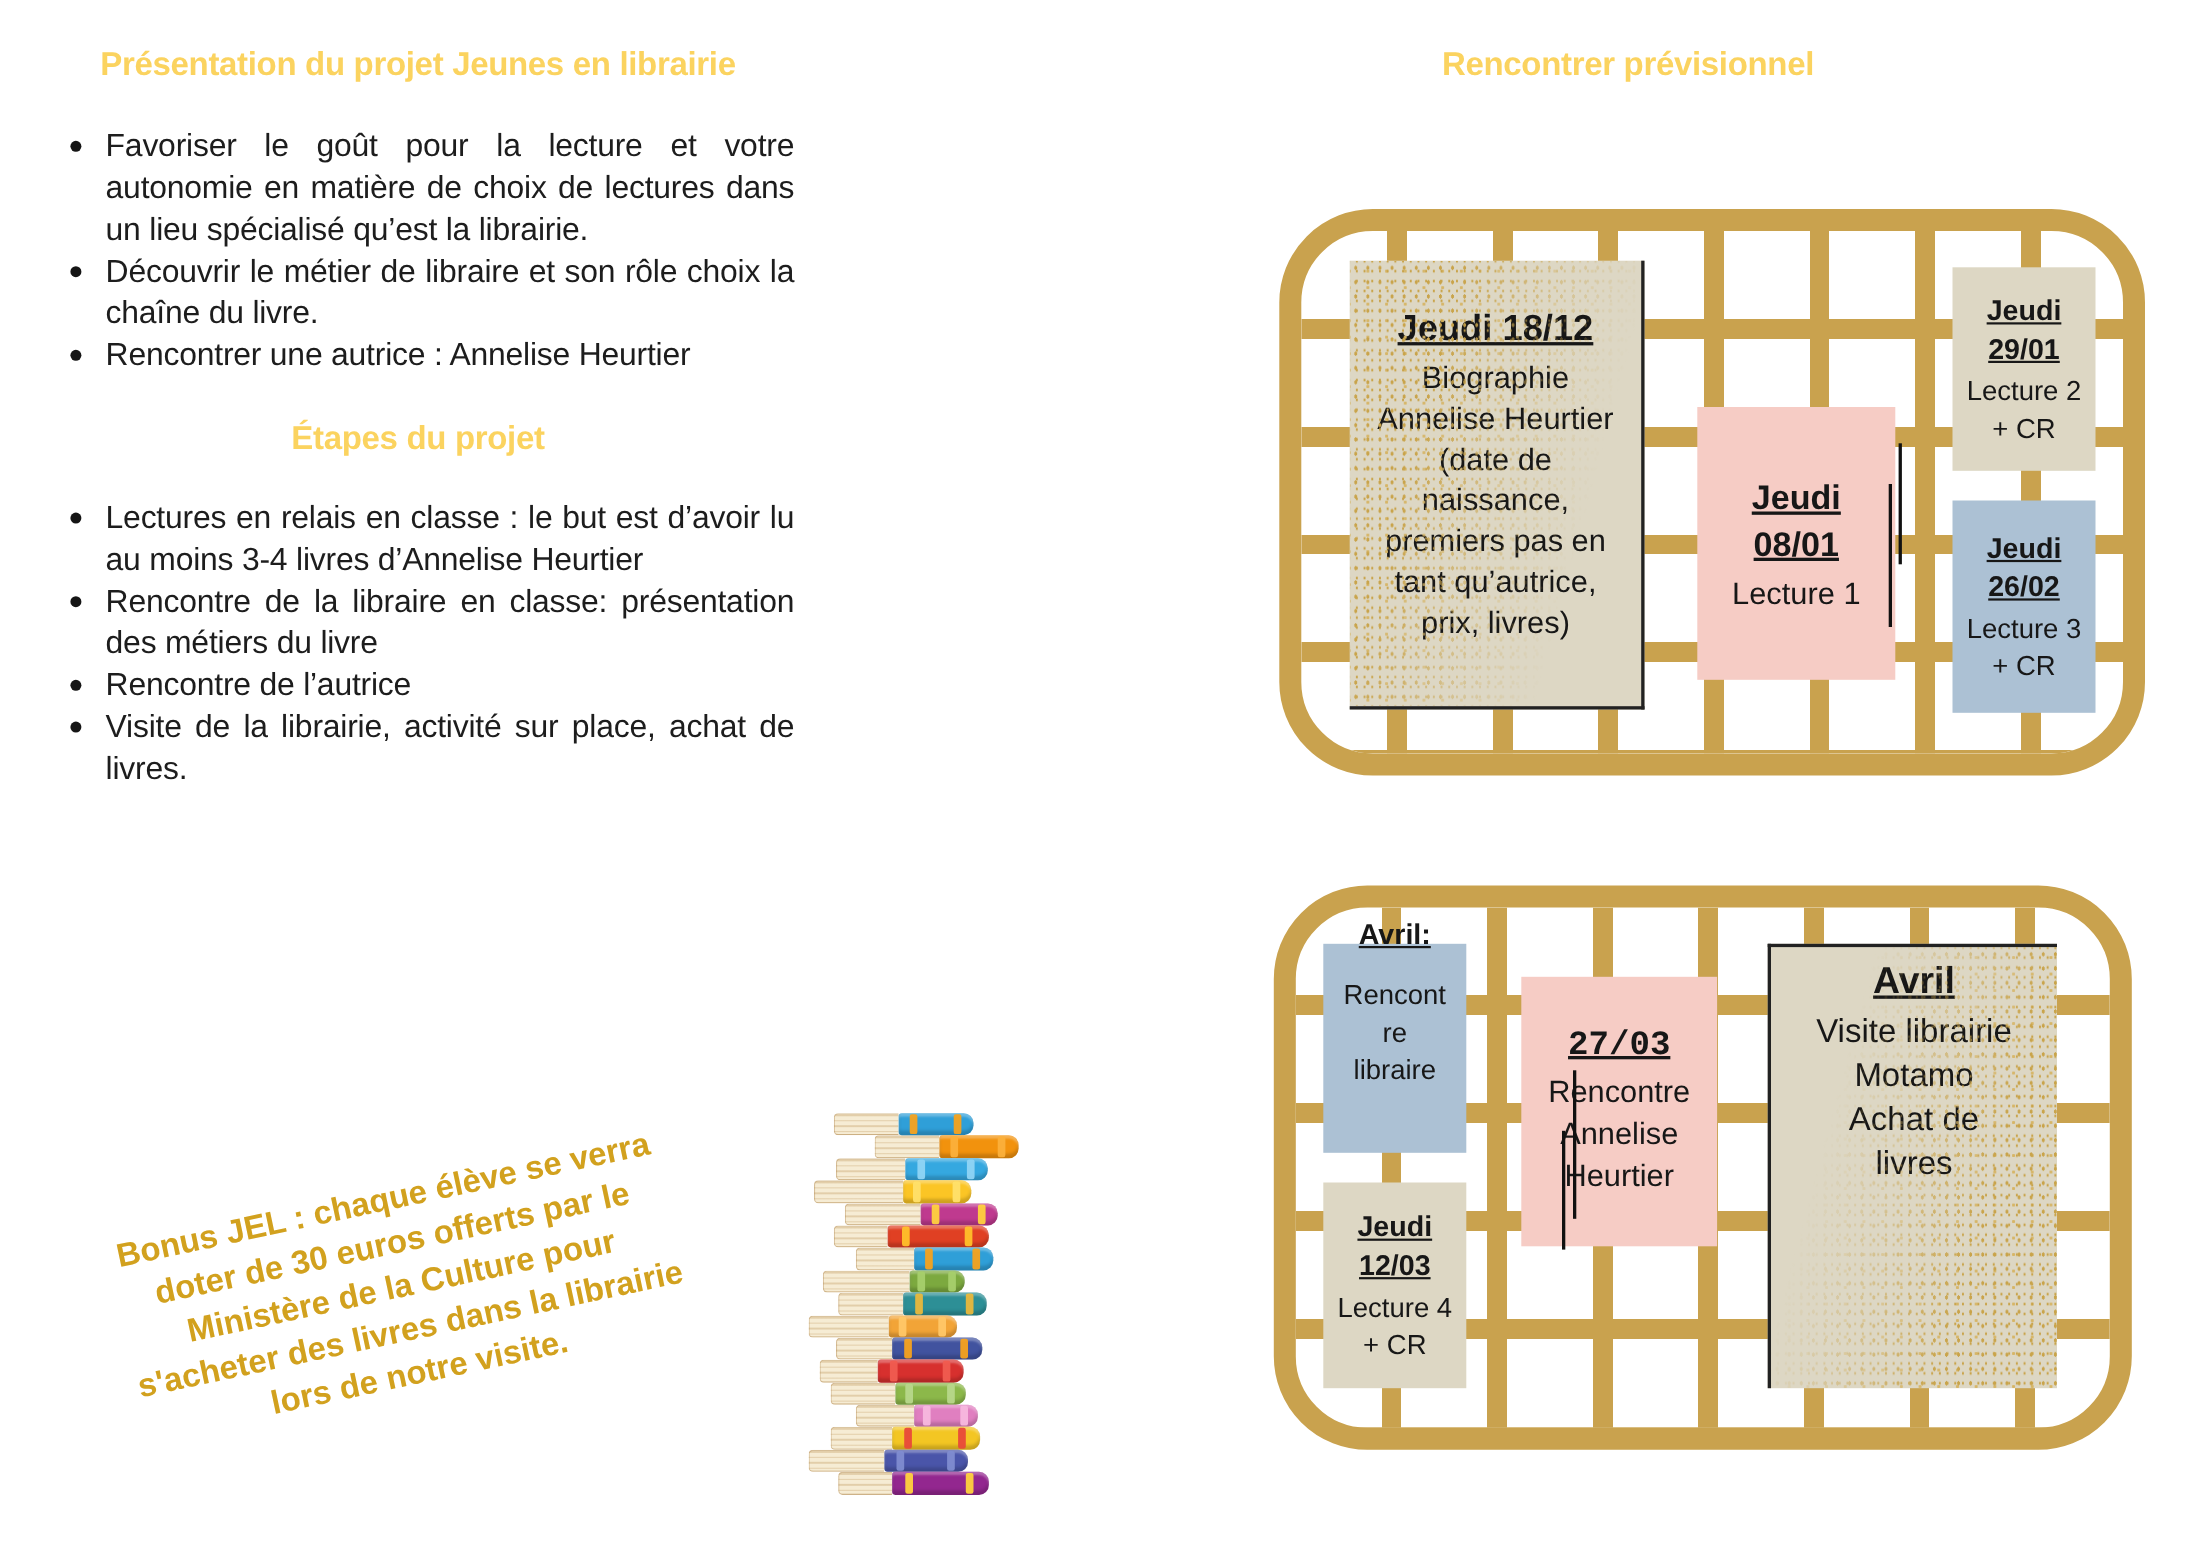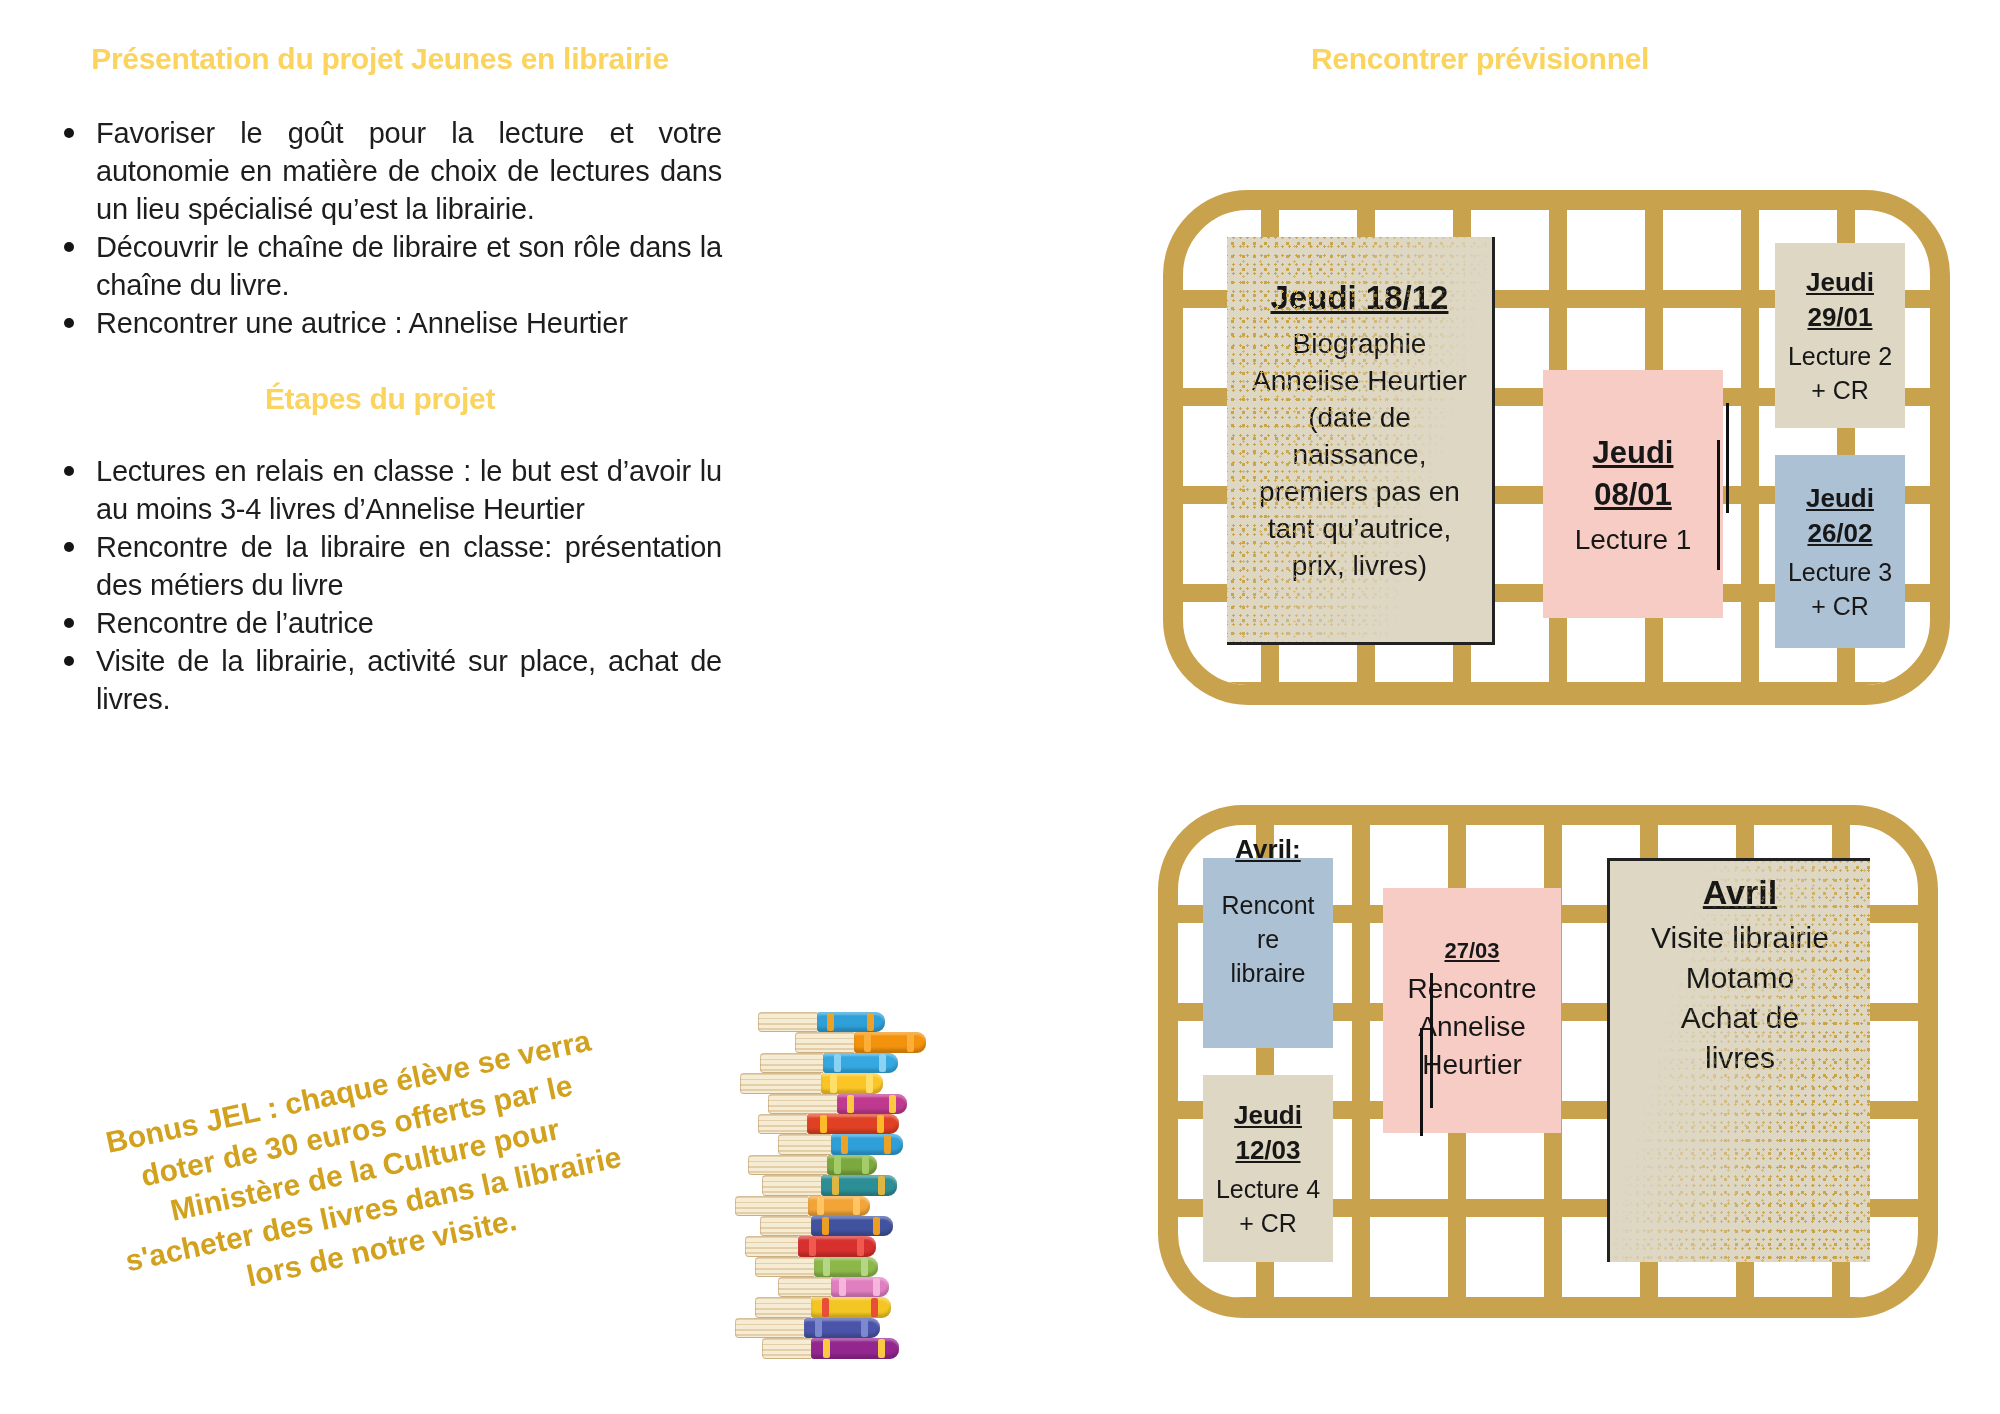--- a/index.html
+++ b/index.html
@@ -81,21 +81,21 @@
 
   .card-jan29{left:592px;top:33px;width:130px;height:185px;}
   .card-feb26{left:592px;top:245px;width:130px;height:193px;}
   .card-mar{left:25px;top:33px;width:130px;height:190px;justify-content:flex-start;padding-top:26px;box-sizing:border-box;}
   .card-mar .card-title{position:absolute;top:-26px;left:0;right:0;}
   .card-mar12{left:25px;top:250px;width:130px;height:187px;}
   .small-card .card-title{font-size:26px;line-height:35px;}
   .small-card .card-body{font-size:25px;line-height:34px;margin-top:4px;}
 
   .card-mar27{left:205px;top:63px;width:178px;height:245px;}
-  .card-mar27 .card-title{font-size:22px;}
+  .card-mar27 .card-title{font-size:31px;font-family:Liberation Mono, monospace;}
   .card-mar27 .card-body{font-size:28px;line-height:38px;margin-top:6px;}
 
   .card-avril{left:429px;top:33px;width:263px;height:404px;justify-content:flex-start;
               padding-top:12px;box-sizing:border-box;border-top:3px solid #222;
               border-left:3px solid #222;}
   .card-avril .card-title{font-size:34px;margin-bottom:6px;}
   .card-avril .card-body{font-size:30px;line-height:40px;}
 
   .pen-mark{position:absolute;width:2.5px;background:#111;}
   .pm-b1{left:543px;top:193px;height:110px;}
@@ -110,21 +110,21 @@
 
   <div class="title-yellow title-left">Présentation du projet Jeunes en librairie</div>
 
   <ul class="blist list-objectives">
     <li>
       <span class="bullet-dot"></span>
       <span>Favoriser le goût pour la lecture et votre autonomie en matière de choix de lectures dans un lieu spécialisé qu’est la librairie.</span>
     </li>
     <li>
       <span class="bullet-dot"></span>
-      <span>Découvrir le chaîne de libraire et son rôle dans la chaîne du livre.</span>
+      <span>Découvrir le métier de libraire et son rôle choix la chaîne du livre.</span>
     </li>
     <li>
       <span class="bullet-dot"></span>
       <span>Rencontrer une autrice : Annelise Heurtier</span>
     </li>
   </ul>
 
   <div class="title-yellow title-steps">Étapes du projet</div>
 
   <ul class="blist list-steps">

